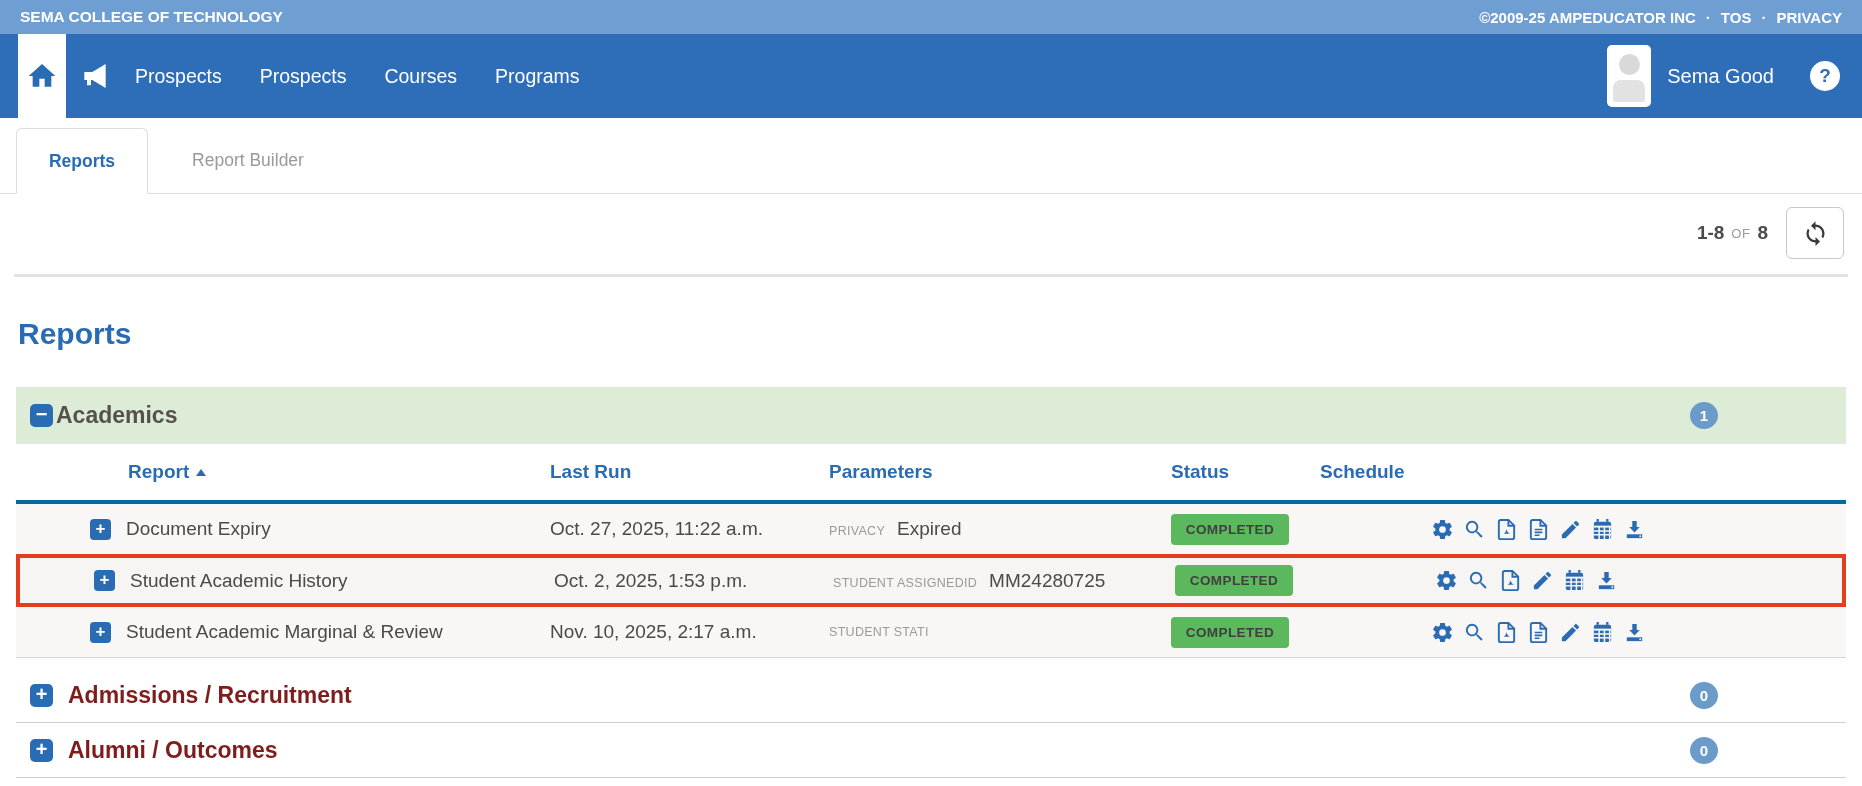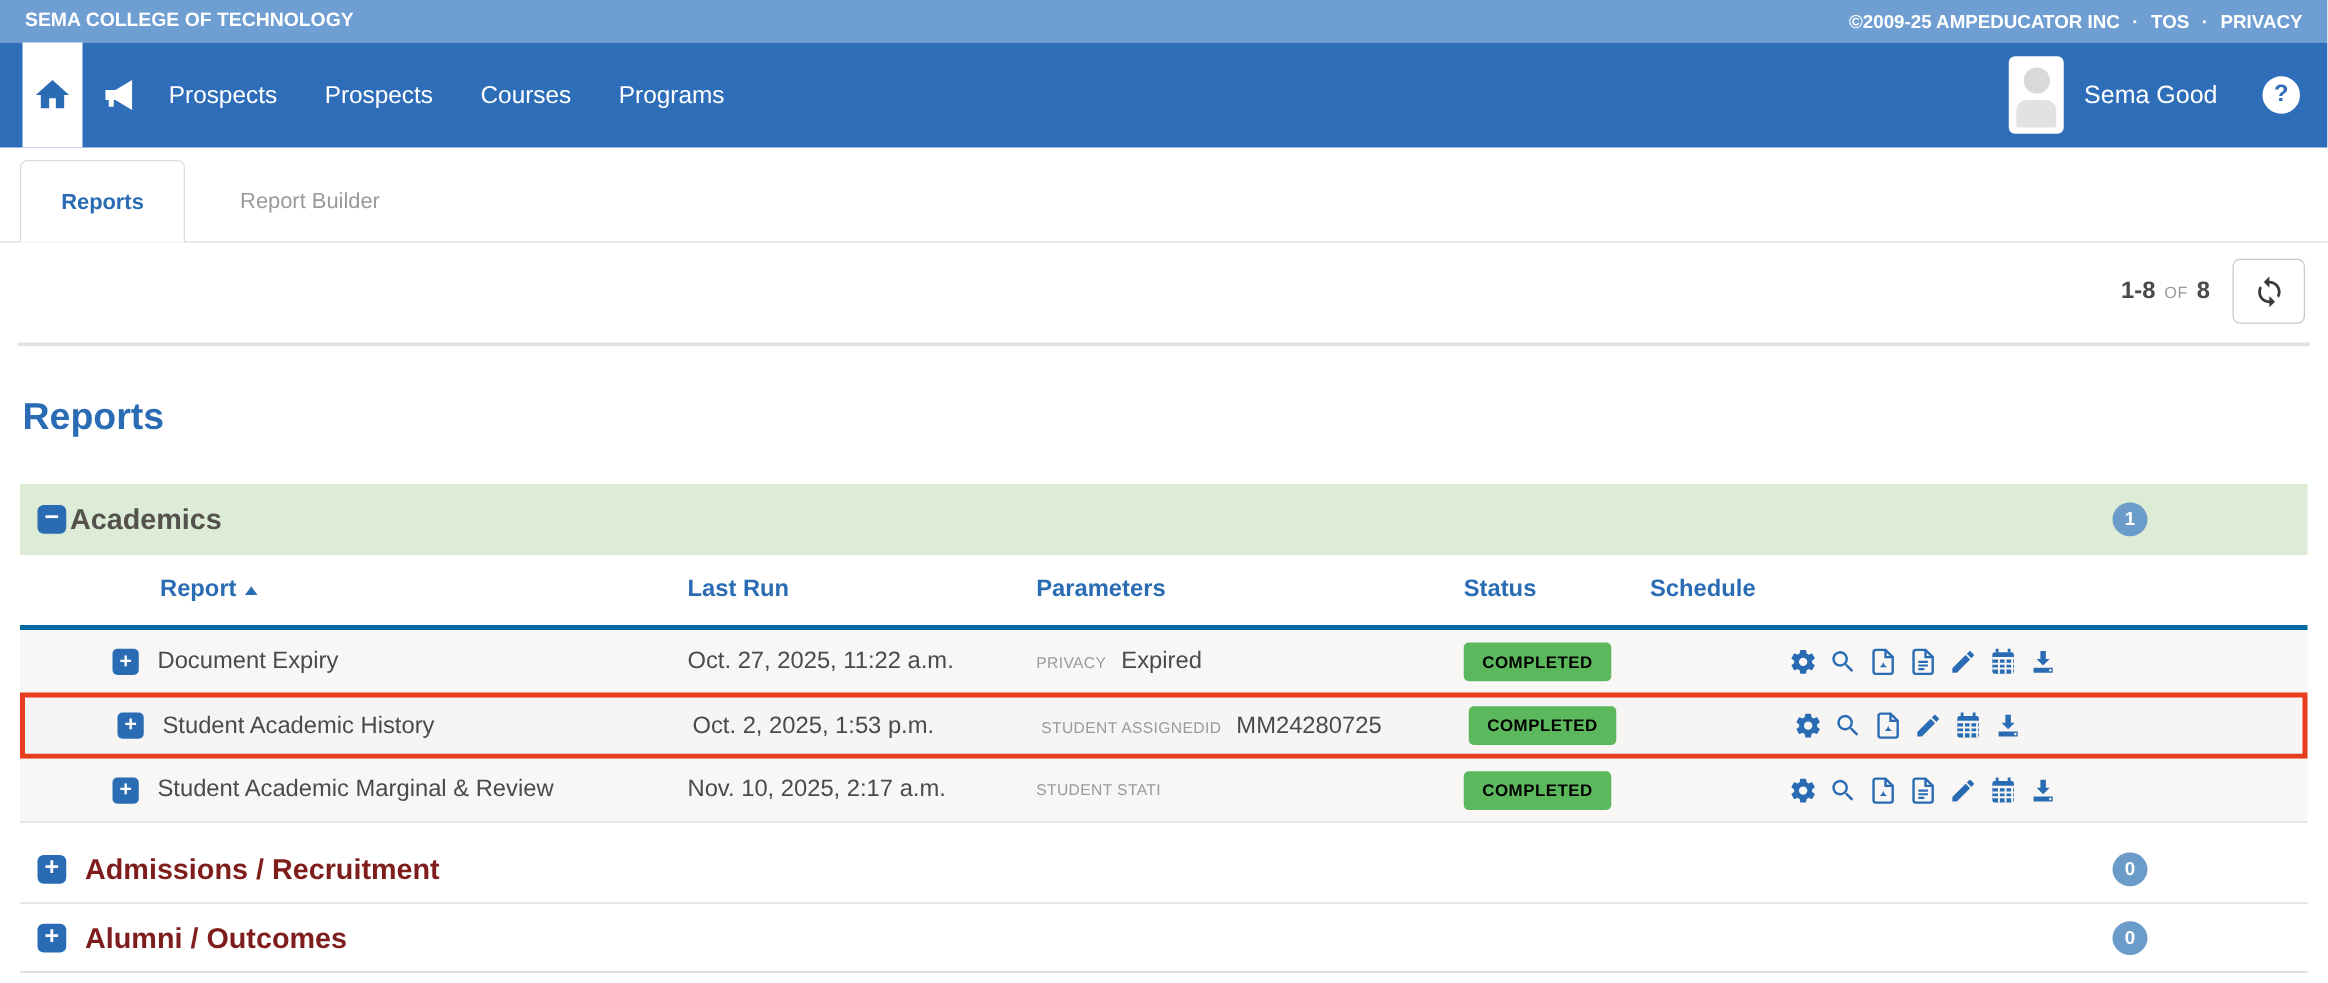--- a/index.html
+++ b/index.html
@@ -104,21 +104,21 @@
     border-bottom:7px solid #2a6cb4; margin-left:7px; display:inline-block;
   }
   .trow { height:50px; background:#f8f7f6; font-size:19px; }
   .trow.highlight { height:53px; border:4px solid #e53d1e; background:#f7f5f3; }
   .cell-report { display:flex; align-items:center; padding-left:74px; gap:15px; }
   .row-expander { width:21px; height:21px; border-radius:4px; font-size:17px; line-height:19px; }
   .cell-params { display:flex; align-items:baseline; gap:12px; white-space:nowrap; }
   .plabel { font-size:12.5px; color:#9a9a9a; letter-spacing:.3px; }
   .pvalue { font-size:19px; color:#4a4a4a; }
   .status-badge {
-    width:118px; height:31px; background:#5cb85c; border-radius:4px; color:#000000;
+    width:118px; height:31px; background:#5cb85c; border-radius:4px; color:#404040;
     font-size:13.5px; font-weight:700; letter-spacing:.4px;
     display:flex; align-items:center; justify-content:center;
   }
   .cell-actions { display:flex; align-items:center; gap:9px; }
   .aicon { width:23px; height:23px; color:#2a6cb4; cursor:pointer; display:inline-flex; }
   .aicon svg { width:23px; height:23px; }
 
   
   .collapsed-wrap { margin:10px 16px 0 16px; }
   .collapsed-row {

